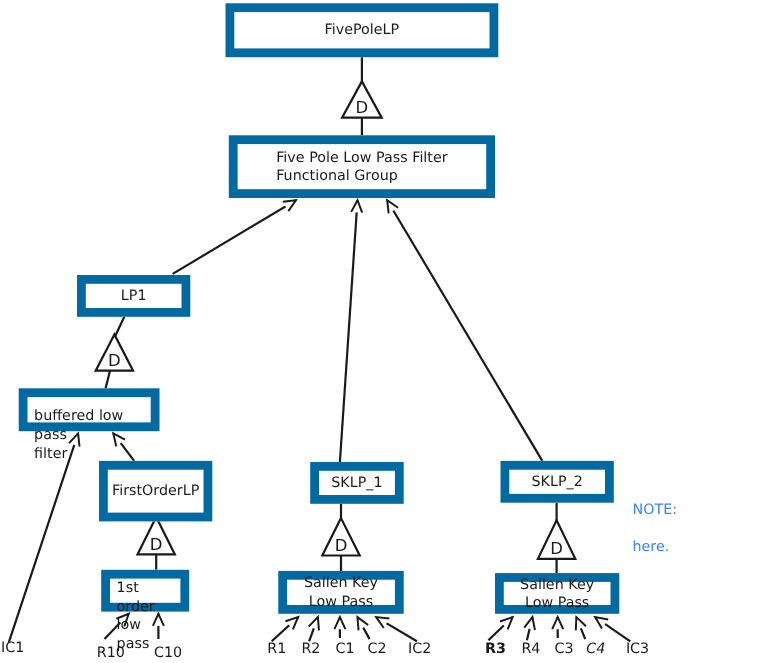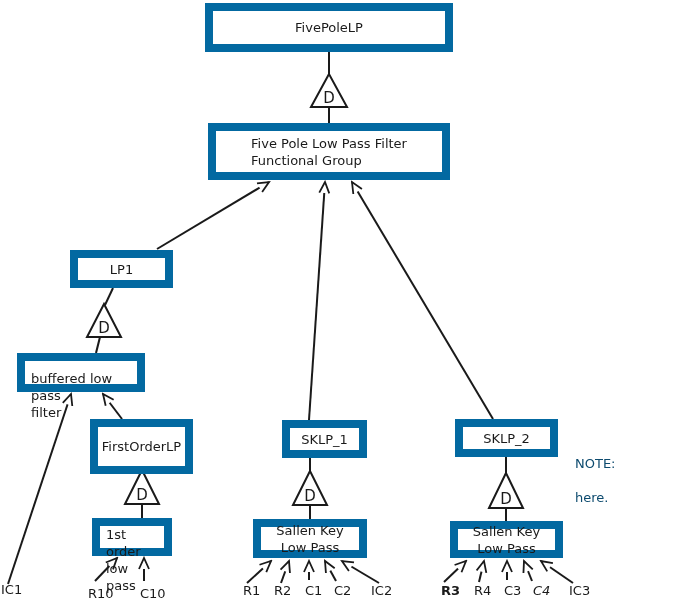--- a/index.html
+++ b/index.html
@@ -37,21 +37,21 @@
     position: absolute;
     font-size: 13px;
     white-space: nowrap;
   }
   .note {
     position: absolute;
     left: 575px;
     top: 455px;
     font-size: 13px;
     line-height: 17px;
-    color: #0c4a6e;
+    color: #3b82f6;
     white-space: nowrap;
   }
 </style>
 </head>
 <body>
 
 <div class="stage">
 
   <svg class="wires" width="688" height="603" viewBox="0 0 688 603">
     <defs>

